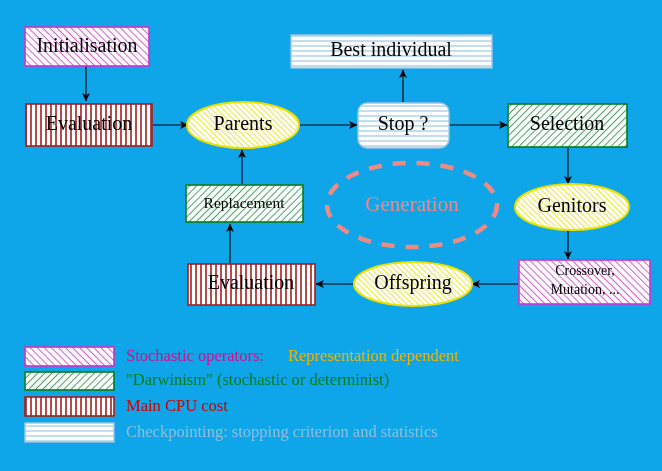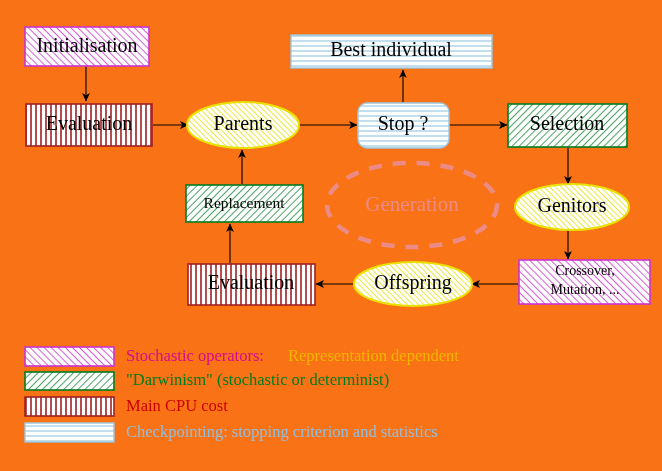--- a/index.html
+++ b/index.html
@@ -10,21 +10,21 @@
   body {
     width: 662px;
     height: 471px;
     overflow: hidden;
     font-family: "Liberation Serif", serif;
   }
   #diagram-root {
     position: relative;
     width: 662px;
     height: 471px;
-    background: #f97316;
+    background: #0ea5e9;
   }
   svg#flow-svg {
     position: absolute;
     top: 0;
     left: 0;
     width: 662px;
     height: 471px;
     display: block;
   }
   .node-text {

